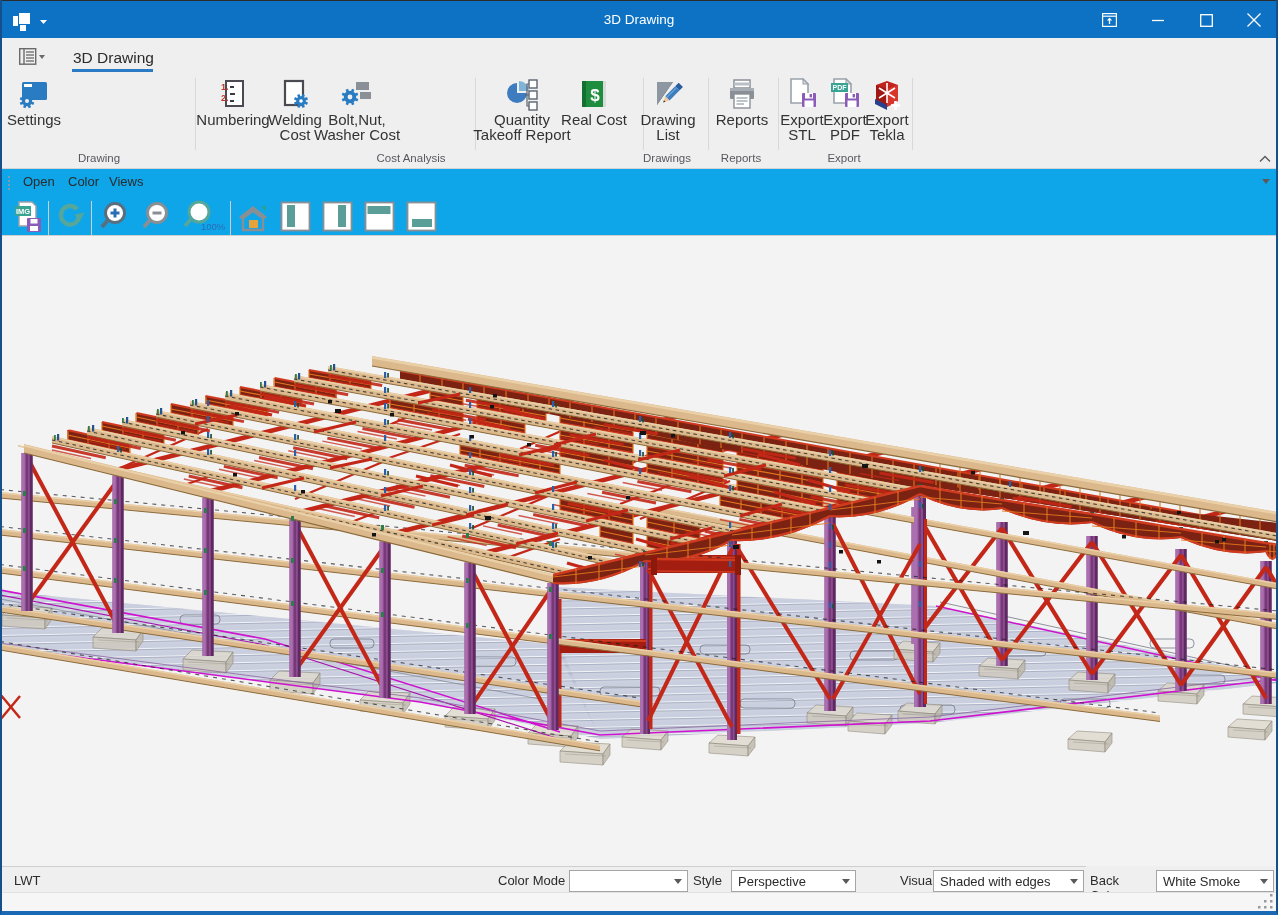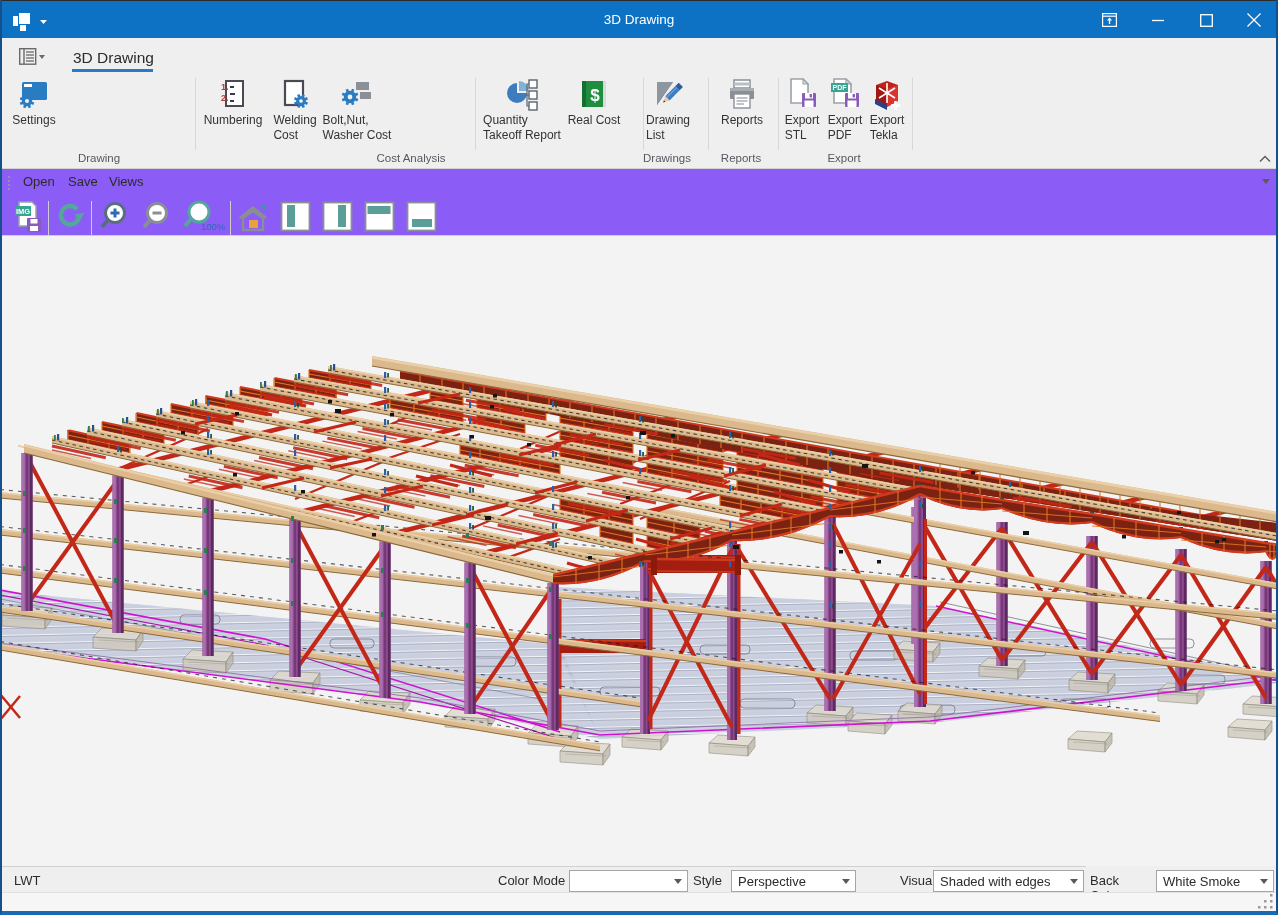--- a/index.html
+++ b/index.html
@@ -3,25 +3,25 @@
 *{margin:0;padding:0;box-sizing:border-box}
 html,body{width:1278px;height:915px;overflow:hidden;font-family:"Liberation Sans",sans-serif;background:#f0eff0;position:relative}
 .titlebar{position:absolute;left:0;top:0;width:1278px;height:38px;background:#0e72c4;border-top:1px solid #2b2b2b}
 .tb-title{position:absolute;left:0;right:0;top:11px;text-align:center;color:#fff;font-size:13.5px}
 .wb{position:absolute;top:0;height:38px;display:flex;align-items:center;justify-content:center;width:30px}
 .ribbon{position:absolute;left:2px;top:38px;width:1274px;height:130px;background:#f0eff0}
 .tabname{position:absolute;left:71px;top:11px;font-size:15.5px;color:#2b2b2b}
 .tabline{position:absolute;left:70px;top:31px;width:81px;height:3px;background:#2a7ac5}
 .rbtn{position:absolute;top:38px;width:110px;margin-left:-55px;display:flex;flex-direction:column;align-items:center}
 .ric{height:36px;display:flex;align-items:center;justify-content:center}
-.rlab{font-size:12px;color:#333;text-align:left;line-height:14.5px;margin-top:1px;white-space:nowrap}
+.rlab{font-size:15px;color:#333;text-align:center;line-height:14.5px;margin-top:1px;white-space:nowrap}
 .gsep{position:absolute;top:40px;width:1px;height:72px;background:#d9d8d9}
 .glab{position:absolute;top:114px;font-size:11.5px;color:#57575e;transform:translateX(-50%)}
 .ribline{position:absolute;left:0;top:168px;width:1278px;height:1px;background:#d5d4d5}
-.toolbar{position:absolute;left:2px;top:169px;width:1274px;height:66px;background:#8b5cf6}
+.toolbar{position:absolute;left:2px;top:169px;width:1274px;height:66px;background:#0ea5e9}
 .mi{position:absolute;top:5px;font-size:13px;color:#2b2b2b}
 .micon{position:absolute;top:30px;left:0;height:38px;display:flex;align-items:center}
 .tsep{width:1px;height:34px;background:#cfcecf;margin:0 4px}
 .toolline{position:absolute;left:0;top:235px;width:1278px;height:1px;background:#d0cfd0}
 .canvas{position:absolute;left:2px;top:236px;width:1274px;height:630px;background:#f4f3f4;overflow:hidden}
 .statusbar{position:absolute;left:2px;top:866px;width:1084px;height:26px;background:#f0eff0;border-top:1px solid #d0cfd0;font-size:13px;color:#2b2b2b}
 .combo{position:absolute;top:3px;height:22px;background:#fff;border:1px solid #a5a5a5}
 .combo .arr{position:absolute;right:5px;top:8px;width:0;height:0;border-left:4px solid transparent;border-right:4px solid transparent;border-top:5px solid #5a5a5a}
 .combo .ctext{position:absolute;left:6px;top:3px;font-size:13px;color:#2b2b2b;white-space:nowrap}
 .slabel{position:absolute;top:6px}
@@ -286,21 +286,21 @@
 <div class="toolbar">
   <svg style="position:absolute;left:5px;top:6px" width="6" height="16" viewBox="0 0 6 16">
       <g fill="#9a9a9a">
         <circle cx="2" cy="2" r="1.1"></circle>
         <circle cx="2" cy="6" r="1.1"></circle>
         <circle cx="2" cy="10" r="1.1"></circle>
         <circle cx="2" cy="14" r="1.1"></circle>
       </g>
     </svg>
   <div class="mi" style="left:21px">Open</div>
-  <div class="mi" style="left:66px">Save</div>
+  <div class="mi" style="left:66px">Color</div>
   <div class="mi" style="left:107px">Views</div>
   <div style="position:absolute;right:6px;top:10px;width:0;height:0;border-left:4px solid transparent;border-right:4px solid transparent;border-top:5px solid #5a5a5a"></div>
   <div class="micon" style="left:8px">
     <svg width="34" height="36" viewBox="0 0 34 36">
         <path d="M9 2h13l4 4v20H9z" fill="#fff" stroke="#9aa2aa" stroke-width="1.5"></path>
         <rect x="5" y="6" width="16" height="10" fill="#39a394"></rect>
         <text x="13" y="13.8" font-size="7.5" font-weight="bold" fill="#fff" text-anchor="middle" font-family="Liberation Sans">IMG</text>
         <rect x="17" y="18" width="14" height="14" rx="1" fill="#8a5bb8"></rect>
         <rect x="20.5" y="19" width="7" height="4.5" fill="#fff"></rect>
         <rect x="20" y="26" width="8" height="5" fill="#fff"></rect>

